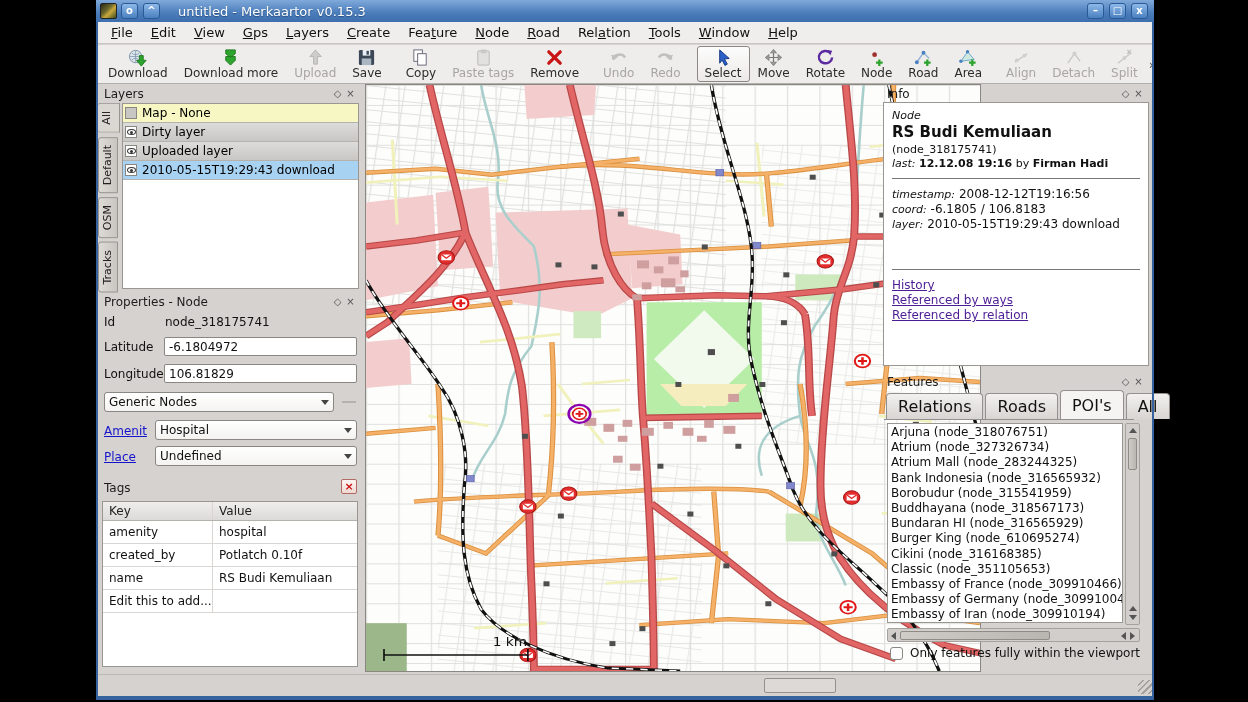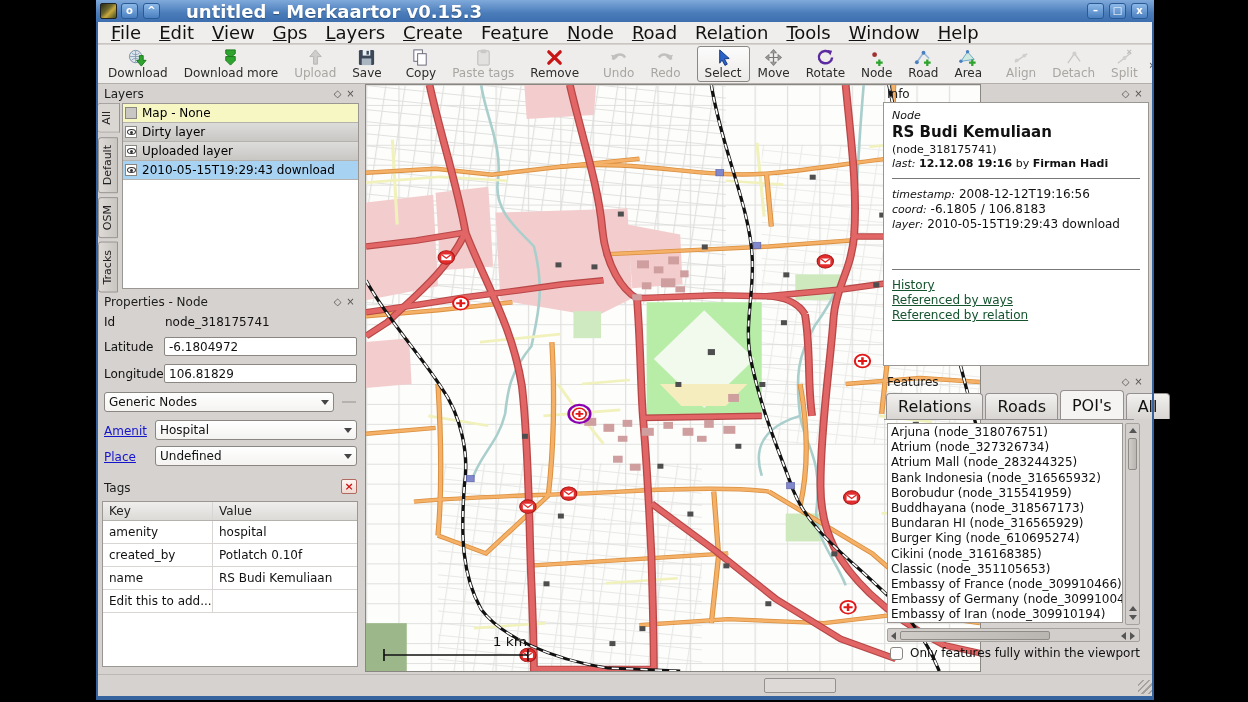--- a/index.html
+++ b/index.html
@@ -5,35 +5,35 @@
   * { margin:0; padding:0; box-sizing:border-box; }
   html,body { width:1248px; height:702px; background:#000; overflow:hidden;
     font-family:"DejaVu Sans","Liberation Sans",sans-serif; }
   #window { position:absolute; left:96px; top:0; width:1058px; height:700px; background:#d6d2cf; }
   .edge { position:absolute; background:#36639e; z-index:50; }
 
   
   #titlebar { position:absolute; left:0; top:0; width:100%; height:22px;
     background:linear-gradient(#7fa9da,#4a7cba 60%,#3d6faf); display:flex; align-items:center;
     padding:0 4px; gap:4px; }
-  #titlebar .ttl { color:#fff; font-weight:bold; font-size:18px; margin-left:20px;
+  #titlebar .ttl { color:#fff; font-weight:normal; font-size:13px; margin-left:12px;
     text-shadow:0 1px 1px #2a507e; }
   .tb-mini { width:17px; height:16px; border-radius:3px; border:1px solid #2a5a96;
     background:linear-gradient(#8db8e8,#4a80c0); color:#fff; font-size:10px; font-weight:bold;
     display:flex; align-items:center; justify-content:center; line-height:1; }
   #titlebar .spacer { flex:1; }
   #appicon { width:17px; height:16px; border-radius:2px;
     background:linear-gradient(135deg,#2b2b18 0%,#6b662c 40%,#caa93c 60%,#3d4c22 100%);
     border:1px solid #222; }
   .winbtns { display:flex; gap:5px; margin-right:2px; }
 
   
   #menubar { position:absolute; left:0; top:22px; width:100%; height:22px; background:#efeeec;
     border-bottom:1px solid #c9c5c1; display:flex; align-items:center; padding-left:6px; }
-  .menu-item { font-size:18px; color:#111; padding:2px 9px; }
+  .menu-item { font-size:13px; color:#111; padding:2px 9px; }
   .menu-item u { text-decoration:underline; }
 
   
   #toolbar { position:absolute; left:0; top:45px; width:100%; height:39px; background:#eeedeb;
     border-bottom:1px solid #b3afab; display:flex; align-items:stretch; padding:1px 4px; }
   .tgroup { display:flex; align-items:stretch; }
   .tsep { width:1px; background:#bdb9b5; margin:3px 4px; }
   .tbtn { display:flex; flex-direction:column; align-items:center; justify-content:flex-start;
     padding:1px 7px 0; border:1px solid transparent; border-radius:3px; }
   .tbtn svg { width:21px; height:19px; display:block; }
@@ -95,21 +95,21 @@
 
   
   #info-body { left:787px; top:102px; width:266px; height:264px; padding:6px 8px; font-size:12px;
     color:#111; overflow:hidden; }
   #info-body .it { font-style:italic; font-size:11px; }
   #info-name { font-weight:bold; font-size:15px; margin:1px 0 2px; }
   #info-id { font-size:11px; }
   #info-last { font-size:11px; margin-top:1px; }
   #info-body hr { border:0; border-top:1px solid #777; margin:8px 0; }
   .kv { margin:1px 0; }
-  .ilink { display:block; color:#14532d; text-decoration:underline; font-size:12px; margin:1px 0; }
+  .ilink { display:block; color:#4c1d95; text-decoration:underline; font-size:12px; margin:1px 0; }
 
   
   #feat-tabs { position:absolute; left:790px; top:395px; display:flex; align-items:flex-end;
     height:24px; }
   .ftab { font-size:16px; color:#111; background:linear-gradient(#f2f1ef,#d8d5d2);
     border:1px solid #949090; border-bottom:0; border-radius:4px 4px 0 0; padding:3px 11px;
     margin-right:2px; }
   .ftab.on { background:#f5f4f2; padding:5px 11px; position:relative; top:1px; }
   #feat-tabline { position:absolute; left:788px; top:419px; width:250px; height:1px; background:#949090; }
   #feat-list { left:791px; top:423px; width:236px; height:200px; overflow:hidden; padding:1px 3px; }

